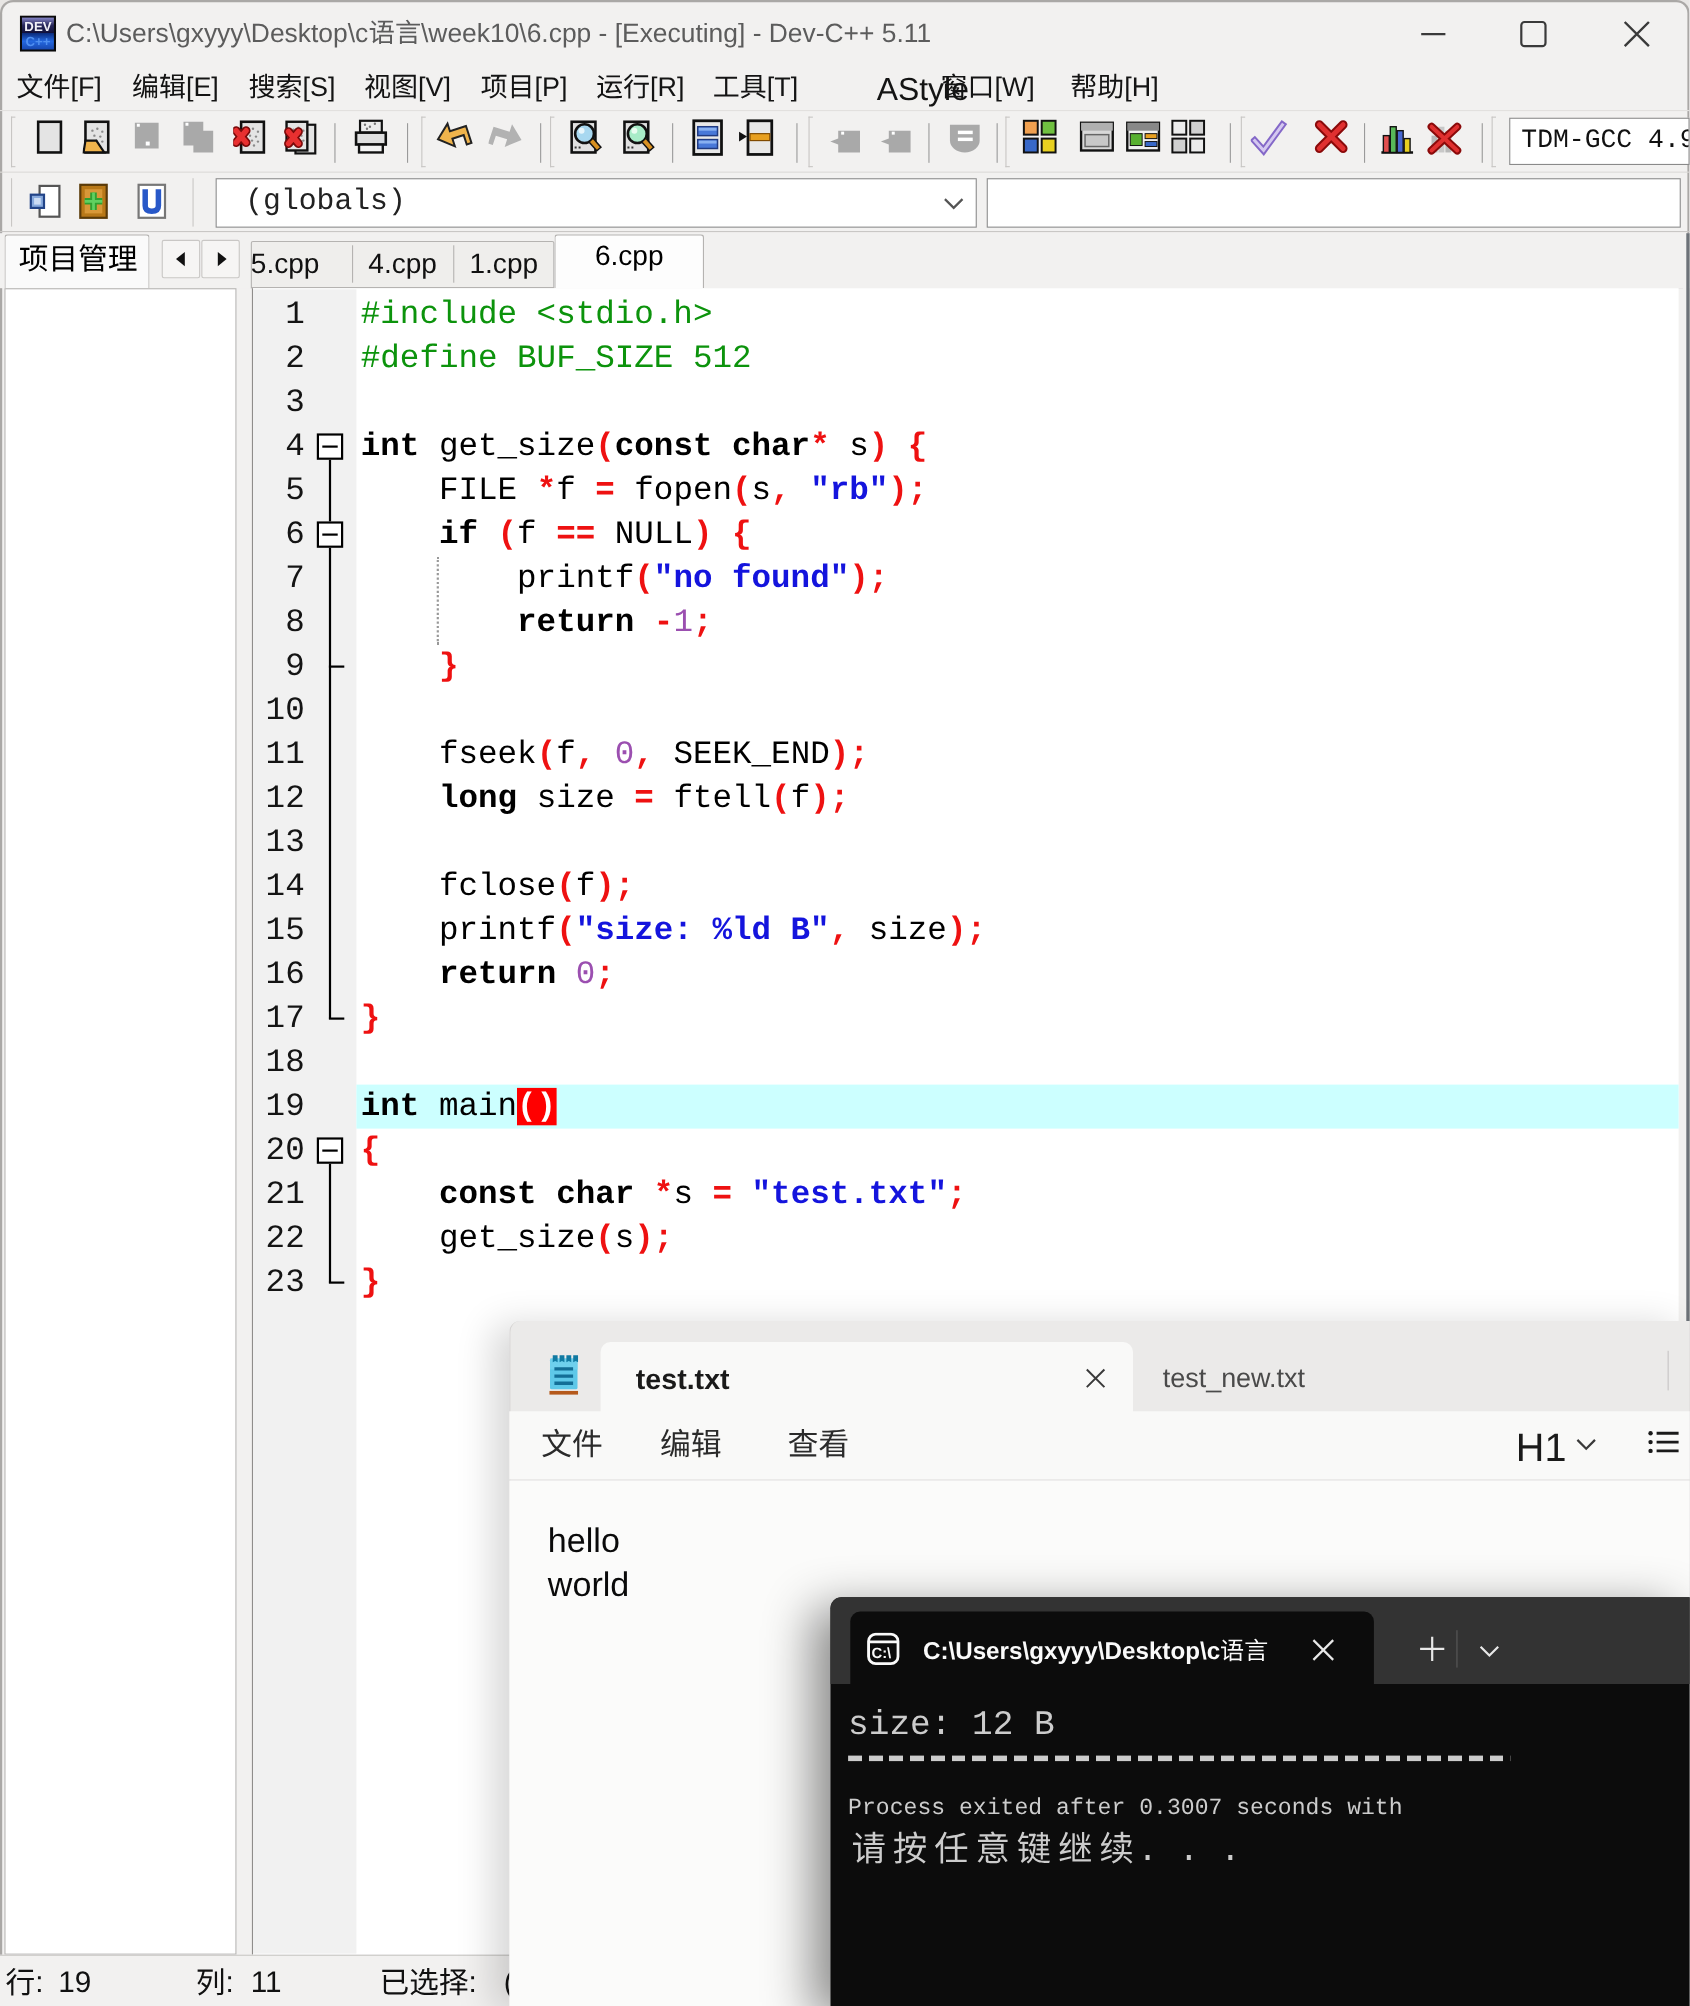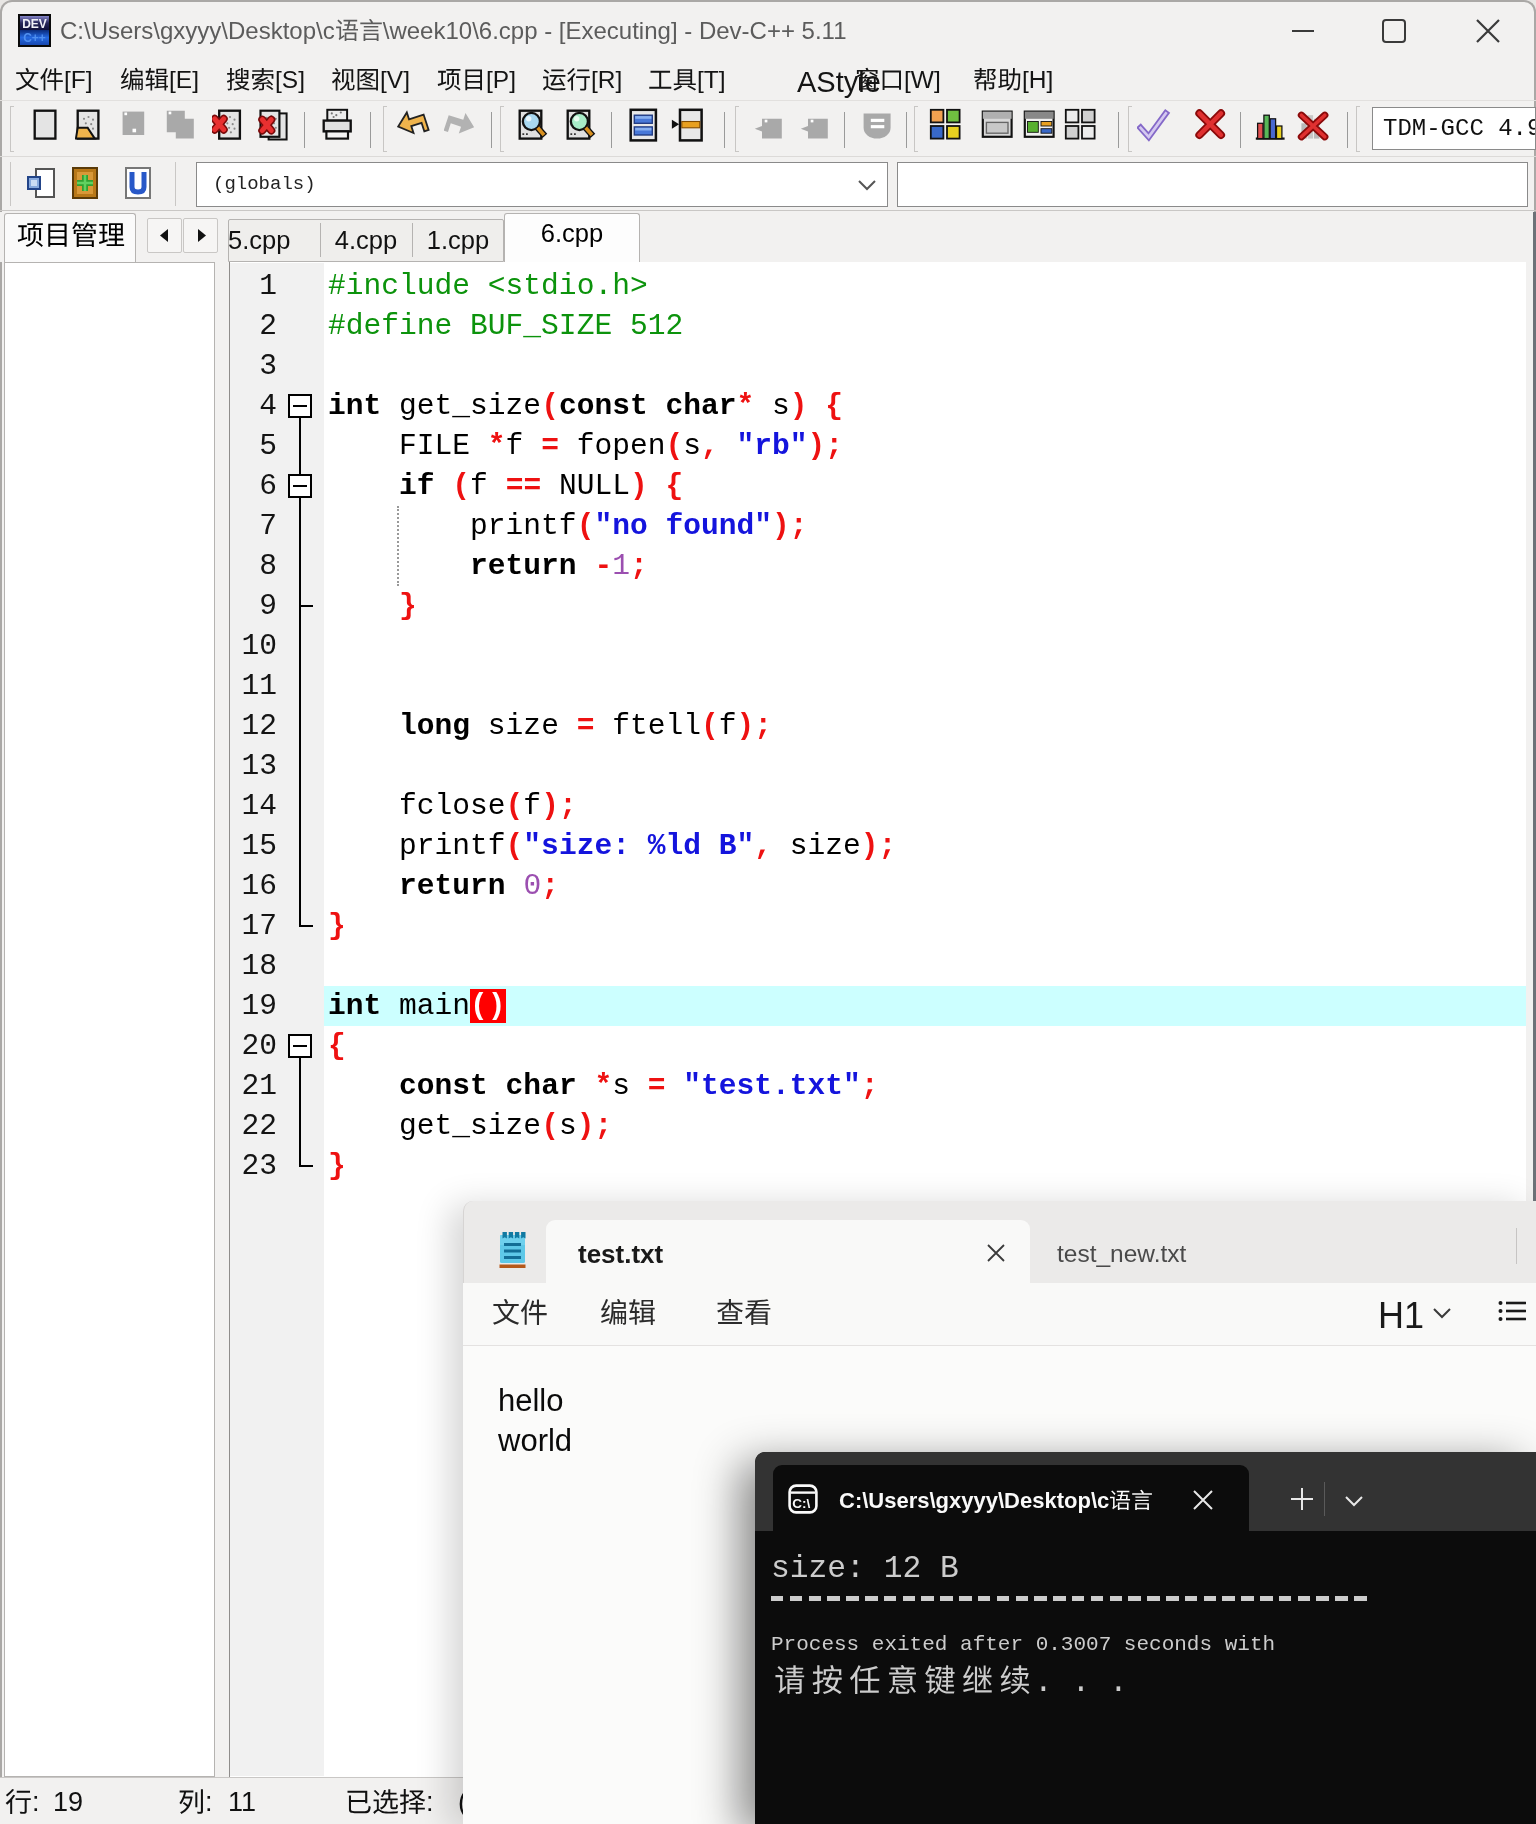--- a/index.html
+++ b/index.html
@@ -330,21 +330,21 @@
       <rect x="12" y="9" width="16" height="22" fill="#d89838"></rect>
       <path d="M20 12 L20 28 M12 20 L28 20" stroke="#30a030" stroke-width="6"></path>
       <path d="M20 12 L20 28 M12 20 L28 20" stroke="#60d060" stroke-width="2.5"></path>
     </svg>
 <svg class="abs" style="left:118px;top:163px" width="40" height="40" viewBox="0 0 40 40">
       <rect x="8" y="5" width="24" height="30" fill="#fff" stroke="#777" stroke-width="2"></rect>
       <path d="M14 9 L14 24 Q14 29 20 29 Q26 29 26 24 L26 9" fill="none" stroke="#2858c8" stroke-width="5"></path>
     </svg>
 <div class="toolsep" style="left:10px;top:162px;height:44px"></div>
 <div class="toolsep" style="left:175px;top:162px;height:44px"></div>
-<div class="combo mono" style="left:196px;top:162px;width:692px;height:45px;font-size:19px;line-height:43px;padding-left:16px;color:#222">(globals)<svg class="abs" style="right:8px;top:14px" width="24" height="16" viewBox="0 0 24 16">
+<div class="combo mono" style="left:196px;top:162px;width:692px;height:45px;font-size:27px;line-height:43px;padding-left:26px;color:#222">(globals)<svg class="abs" style="right:8px;top:14px" width="24" height="16" viewBox="0 0 24 16">
         <path d="M4 4 L12 12 L20 4" fill="none" stroke="#555" stroke-width="2"></path>
       </svg></div>
 <div class="combo" style="left:897px;top:162px;width:631px;height:45px"></div>
 <div class="abs" style="left:0;top:212px;width:1536px;height:50px;background:#f2f1f0"></div>
 <div class="abs" style="left:4px;top:213px;width:132px;height:49px;background:#fafafa;border:1px solid #b5b3b1;border-bottom:none;border-radius:3px 3px 0 0"></div>
 <div class="abs" style="left:17px;top:220px;font-size:27px;color:#000"><svg class="cj" style="width:4.000em;" viewBox="0 0 4000 1000">
         <use href="#u9879" x="0"></use>
         <use href="#u76ee" x="1000"></use>
         <use href="#u7ba1" x="2000"></use>
         <use href="#u7406" x="3000"></use>
@@ -380,20 +380,21 @@
 <div class="num" style="top:466px">6</div>
 <div class="codeline" style="top:466px">    <span class="k">if</span> <span class="r">(</span>f <span class="r">==</span> NULL<span class="r">)</span> <span class="r">{</span></div>
 <div class="num" style="top:506px">7</div>
 <div class="codeline" style="top:506px">        printf<span class="r">(</span><span class="s">"no found"</span><span class="r">);</span></div>
 <div class="num" style="top:546px">8</div>
 <div class="codeline" style="top:546px">        <span class="k">return</span> <span class="r">-</span><span class="n">1</span><span class="r">;</span></div>
 <div class="num" style="top:586px">9</div>
 <div class="codeline" style="top:586px">    <span class="r">}</span></div>
 <div class="num" style="top:626px">10</div>
 <div class="num" style="top:666px">11</div>
+<div class="codeline" style="top:666px">    fseek<span class="r">(</span>f<span class="r">,</span> <span class="n">0</span><span class="r">,</span> SEEK_END<span class="r">);</span></div>
 <div class="num" style="top:706px">12</div>
 <div class="codeline" style="top:706px">    <span class="k">long</span> size <span class="r">=</span> ftell<span class="r">(</span>f<span class="r">);</span></div>
 <div class="num" style="top:746px">13</div>
 <div class="num" style="top:786px">14</div>
 <div class="codeline" style="top:786px">    fclose<span class="r">(</span>f<span class="r">);</span></div>
 <div class="num" style="top:826px">15</div>
 <div class="codeline" style="top:826px">    printf<span class="r">(</span><span class="s">"size: %ld B"</span><span class="r">,</span> size<span class="r">);</span></div>
 <div class="num" style="top:866px">16</div>
 <div class="codeline" style="top:866px">    <span class="k">return</span> <span class="n">0</span><span class="r">;</span></div>
 <div class="num" style="top:906px">17</div>

